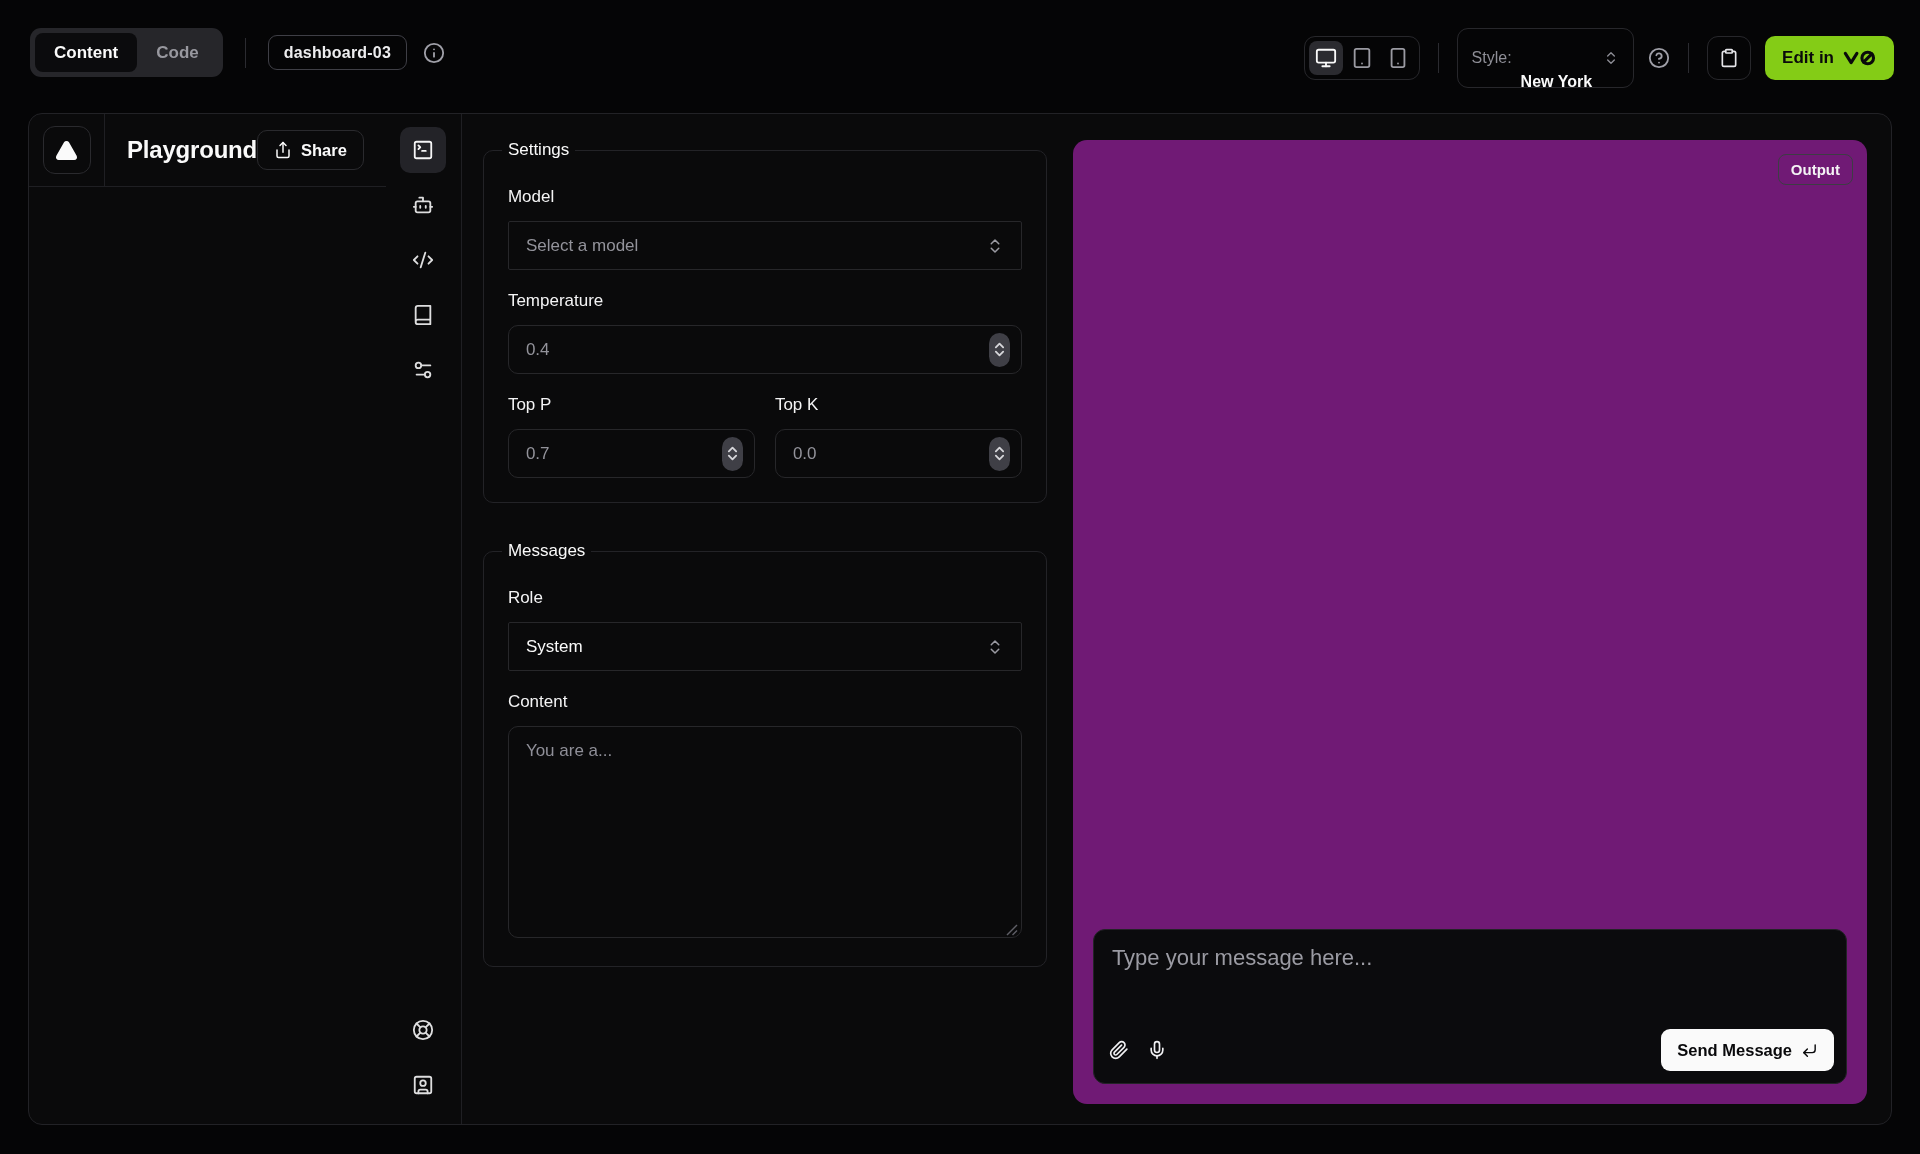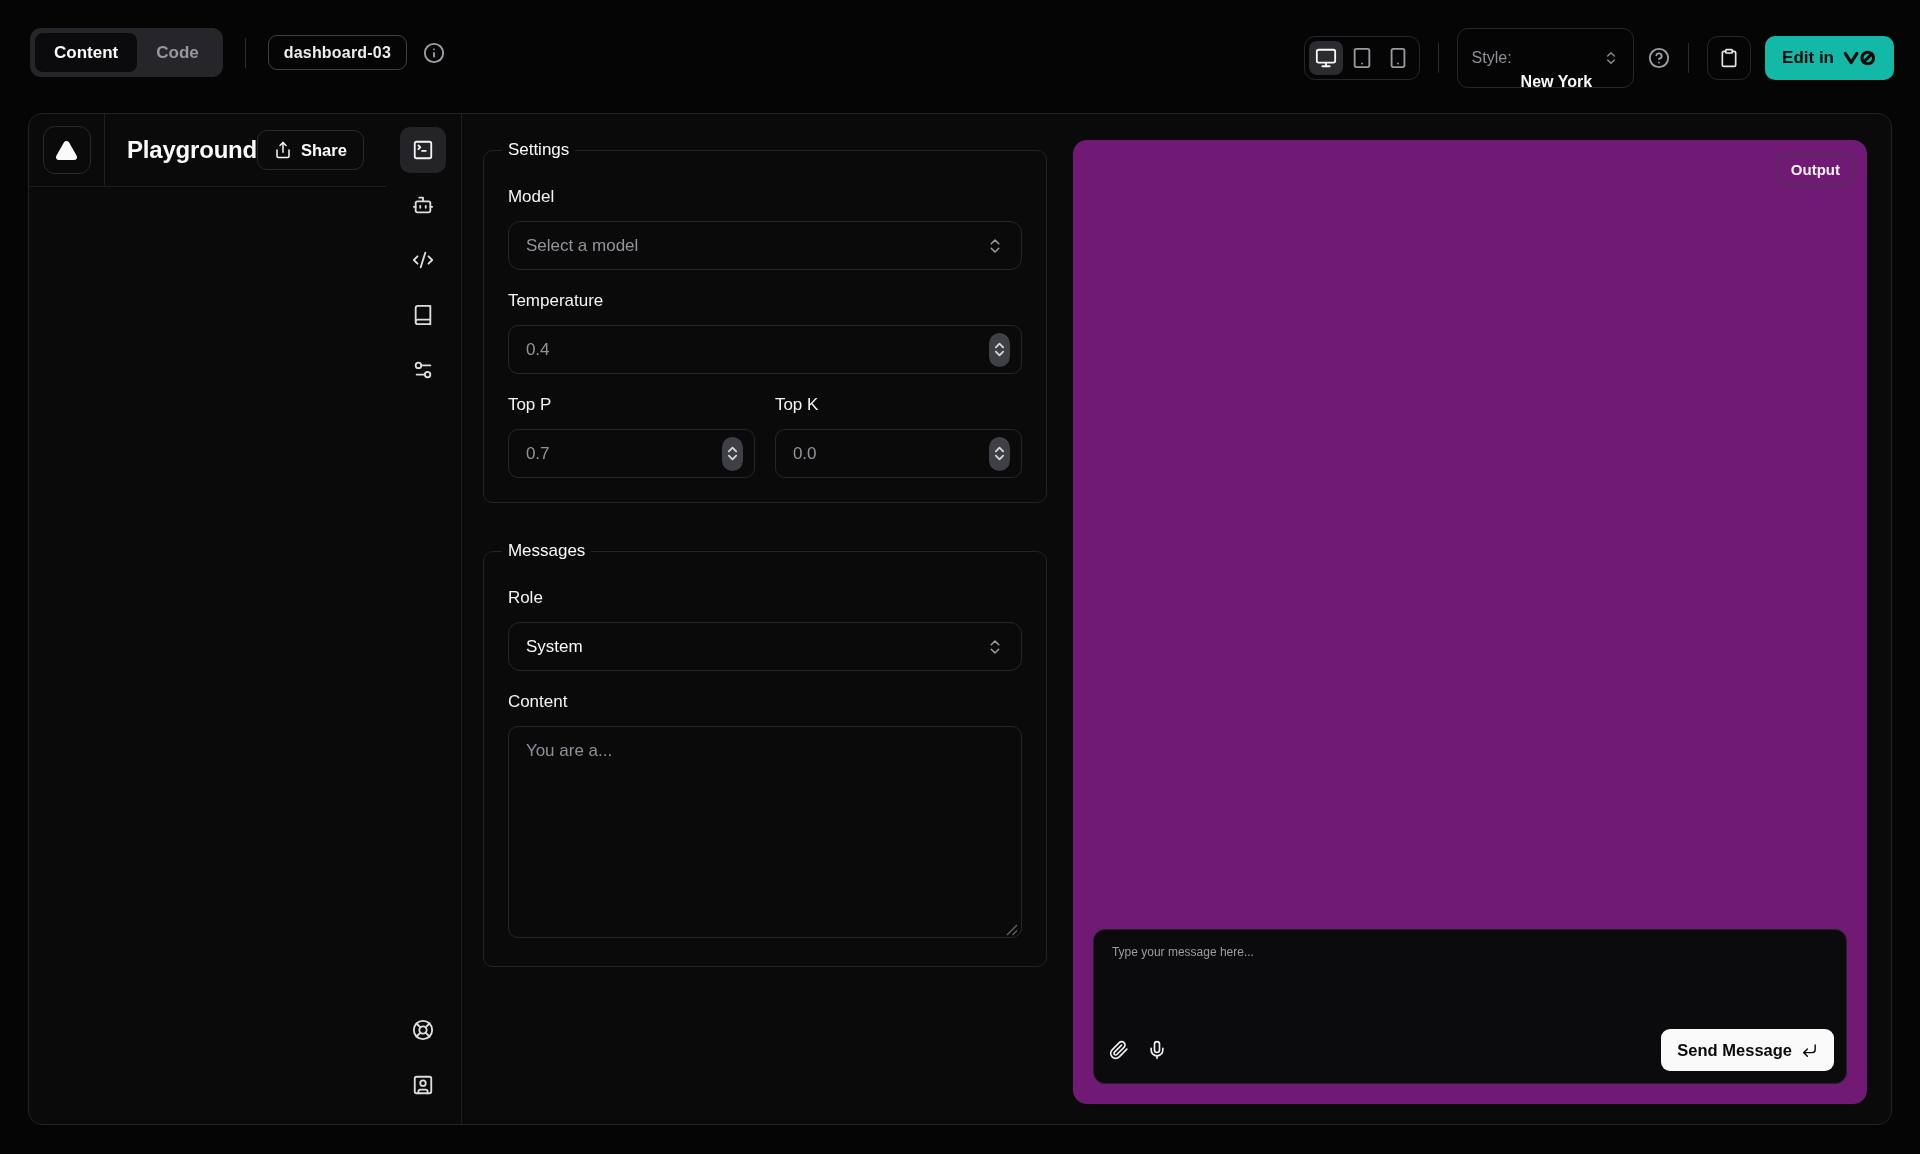--- a/index.html
+++ b/index.html
@@ -48,21 +48,21 @@
   .style-label { color:#8e8e96; font-size:16px; }
   .style-value { color:#fafafa; font-size:16px; font-weight:600;margin-top:48px; }
   .style-select .chev { color:#8e8e96; margin-left:2px; }
   .help-icon { color:#a0a0a8; margin-left:14px; display:flex; cursor:pointer; }
   .tb-sep2 { width:1px; height:30px; background:#2b2b30; margin:0 18px; }
   .clip-btn {
     width:44px; height:44px; border:1px solid #27272b; border-radius:11px;
     display:flex; align-items:center; justify-content:center; color:#e6e6ea; cursor:pointer;
   }
   .edit-btn {
-    margin-left:14px; height:44px; padding:0 17px; background:#14b8a6; color:#0a0a0b;
+    margin-left:14px; height:44px; padding:0 17px; background:#84cc16; color:#0a0a0b;
     border-radius:10px; display:flex; align-items:center; gap:9px; font-size:17px; font-weight:700; cursor:pointer;
   }
 
   
   .frame {
     margin:0 28px; height:1012px; background:#0a0a0b; border:1px solid #222226;
     border-radius:14px; display:flex; flex-direction:row; overflow:hidden;
   }
   .frame-header { height:73px; flex:0 0 73px; display:flex; border-bottom:1px solid #1f1f23; }
   .logo-cell { width:76px; flex:0 0 76px; border-right:1px solid #1f1f23; display:flex; align-items:center; justify-content:center; }
@@ -92,21 +92,21 @@
   .main {
     flex:1; padding:26px 24px 20px 21px; display:grid; grid-template-columns:564px 1fr; gap:26px; min-height:0;
   }
 
   
   fieldset { border:1px solid #232327; border-radius:10px; padding:6px 24px 24px; }
   legend { font-size:17px; font-weight:500; color:#fafafa; padding:0 6px; margin-left:-6px; }
   .form-item { margin-top:21px; }
   .form-label { display:block; font-size:17px; font-weight:500; color:#f4f4f5; margin-bottom:14px; }
   .select {
-    height:49px; border:1px solid #27272a; border-radius:12px; padding:0 17px;
+    height:49px; border:1px solid #27272a; border-radius:2px; padding:0 17px;
     display:flex; align-items:center; justify-content:space-between; cursor:pointer; background:transparent;
   }
   .select .sel-text { font-size:17px; }
   .sel-muted { color:#93939b; }
   .sel-value { color:#fafafa; }
   .select .chev { color:#9a9aa2; }
   .num-wrap { position:relative; }
   .num-input {
     width:100%; height:49px; border:1px solid #27272a; border-radius:10px; background:transparent;
     padding:0 44px 0 17px; font-size:17px; color:#fafafa; outline:none;
@@ -139,21 +139,21 @@
     position:absolute; top:14px; right:14px; height:31px; padding:0 12px;
     border:1px solid #3d3d44; border-radius:8px; display:flex; align-items:center;
     font-size:15px; font-weight:700; color:#f4f4f5;
   }
   .composer {
     border:1px solid #232327; background:#0b0b0d; border-radius:12px;
     height:155px; display:flex; flex-direction:column;
   }
   .composer-input {
     flex:1; border:none; background:transparent; resize:none; outline:none;
-    padding:15px 18px 0; font-size:12px; color:#fafafa;
+    padding:15px 18px 0; font-size:22px; color:#fafafa;
     font-family:"Liberation Sans", sans-serif;
   }
   .composer-input::placeholder { color:#9b9ba3; opacity:1; }
   .composer-row { display:flex; align-items:center; padding:8px 12px 12px 6px; }
   .mini-btn {
     width:38px; height:38px; border-radius:9px; display:flex; align-items:center; justify-content:center;
     color:#f0f0f2; cursor:pointer;
   }
   .send-btn {
     margin-left:auto; height:42px; padding:0 16px; background:#fafafa; color:#09090b;

